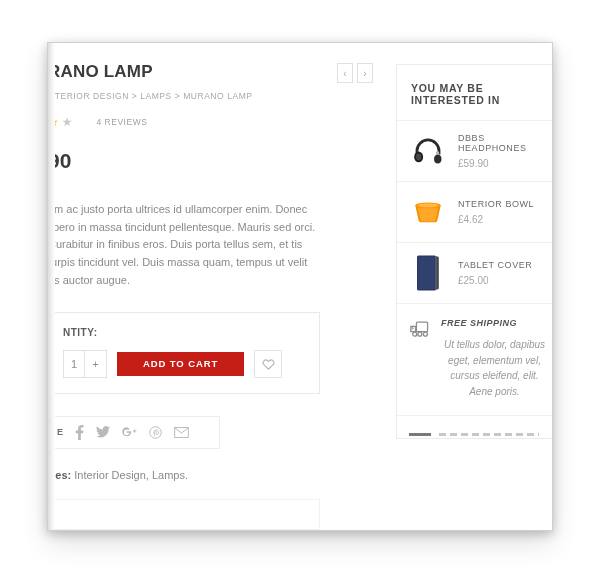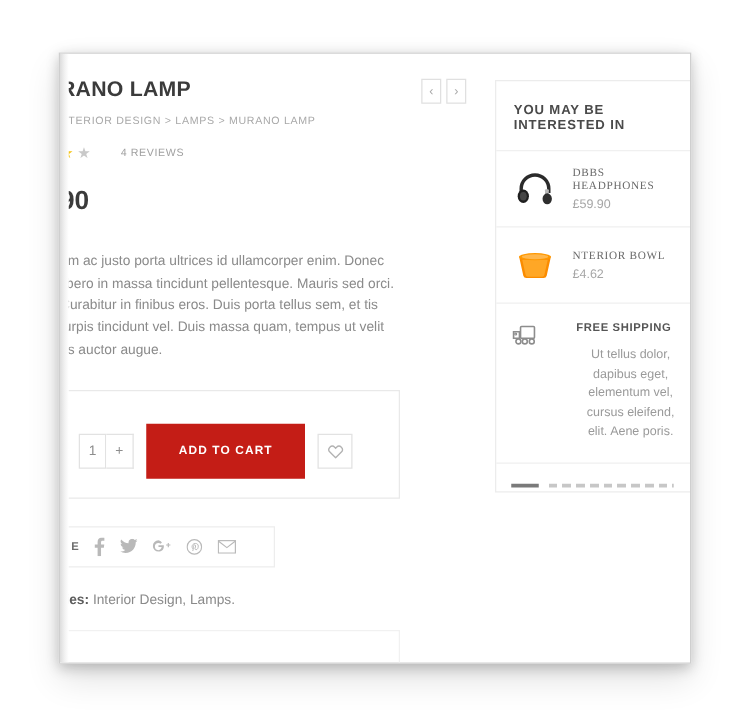--- a/index.html
+++ b/index.html
@@ -147,21 +147,21 @@
     display: flex;
     align-items: center;
     justify-content: center;
     font-size: 11px;
     color: #8d8d8d;
     background: #fff;
     box-sizing: border-box;
   }
   .stepper > div + div { border-left: none; }
   #add-to-cart {
-    height: 44px;
+    height: 24px;
     background: #c41d16;
     color: #ffffff;
     font-size: 9.5px;
     font-weight: bold;
     letter-spacing: 0.9px;
     border: none;
     padding: 0 26px;
     cursor: pointer;
     font-family: "Liberation Sans", sans-serif;
   }
@@ -274,32 +274,32 @@
     flex: 0 0 38px;
     display: flex;
     align-items: center;
     justify-content: center;
   }
   .product-info { display: flex; flex-direction: column; gap: 5px; }
   .product-name {
     font-size: 9px;
     letter-spacing: 0.55px;
     color: #6a6a6a;
-    font-family: Liberation Serif, serif;
   }
   .product-price {
     font-size: 10px;
     color: #a6a6a6;
   }
 
   .feature-row {
     display: flex;
-    gap: 26px;
+    gap: 6px;
     padding: 14px 12px 16px 12px;
     border-top: 1px solid #f0f0f0;
+    font-style: italic;
   }
   .feature-icon {
     flex: 0 0 26px;
     width: 26px;
     padding-top: 2px;
     color: #8d8d8d;
   }
   .feature-title {
     font-size: 9px;
     font-weight: bold;
@@ -348,20 +348,21 @@
           <span class="star filled">★</span>
           <span class="star">★</span>
           <span id="reviews-count">4 REVIEWS</span>
         </div>
 
         <div id="price">90</div>
 
         <p id="description">am ac justo porta ultrices id ullamcorper enim. Donec libero in massa tincidunt pellentesque. Mauris sed orci. Curabitur in finibus eros. Duis porta tellus sem, et tis turpis tincidunt vel. Duis massa quam, tempus ut velit es auctor augue.</p>
 
         <div id="cart-panel">
+          <div id="qty-label">NTITY:</div>
           <div id="cart-controls">
             <div class="stepper">
               <div>1</div>
               <div>+</div>
             </div>
             <button id="add-to-cart">ADD TO CART</button>
             <div id="wishlist-button">
               <svg width="13" height="12" viewBox="0 0 24 22" fill="none" stroke="currentColor" stroke-width="2">
                 <path d="M12 20.5 3.5 12.2a5 5 0 0 1 7.1-7.05L12 6.5l1.4-1.35a5 5 0 0 1 7.1 7.05z"></path>
               </svg>
@@ -447,20 +448,34 @@
               <ellipse cx="20" cy="9.2" rx="15" ry="3.4" fill="#ff9800"></ellipse>
               <ellipse cx="20" cy="9.2" rx="12.4" ry="2.3" fill="#ffb74d"></ellipse>
             </svg>
           </div>
           <div class="product-info">
             <span class="product-name">NTERIOR BOWL</span>
             <span class="product-price">£4.62</span>
           </div>
         </div>
 
+        <div class="product-row">
+          <div class="product-thumb">
+            <svg width="30" height="38" viewBox="0 0 30 38">
+              <rect x="4" y="1.5" width="19" height="35" rx="1.5" fill="#2b3a63"></rect>
+              <rect x="5.4" y="3" width="16.2" height="32" rx="1" fill="#31416e"></rect>
+              <rect x="22.2" y="2.5" width="3.6" height="33" rx="1.4" fill="#41464f"></rect>
+              <rect x="22.2" y="2.5" width="1.6" height="33" fill="#5a5f68"></rect>
+            </svg>
+          </div>
+          <div class="product-info">
+            <span class="product-name">TABLET COVER</span>
+            <span class="product-price">£25.00</span>
+          </div>
+        </div>
 
 
         <div class="feature-row">
           <div class="feature-icon">
             <svg width="26" height="18" viewBox="0 0 30 21" fill="none" stroke="currentColor" stroke-width="1.5">
               <rect x="8.5" y="2.5" width="13" height="11" rx="1"></rect>
               <path d="M2 7.5h5.5v6H2z"></path>
               <circle cx="6.5" cy="16.5" r="2.3"></circle>
               <circle cx="12.5" cy="16.5" r="2.3"></circle>
               <circle cx="19" cy="16.5" r="2.3"></circle>

